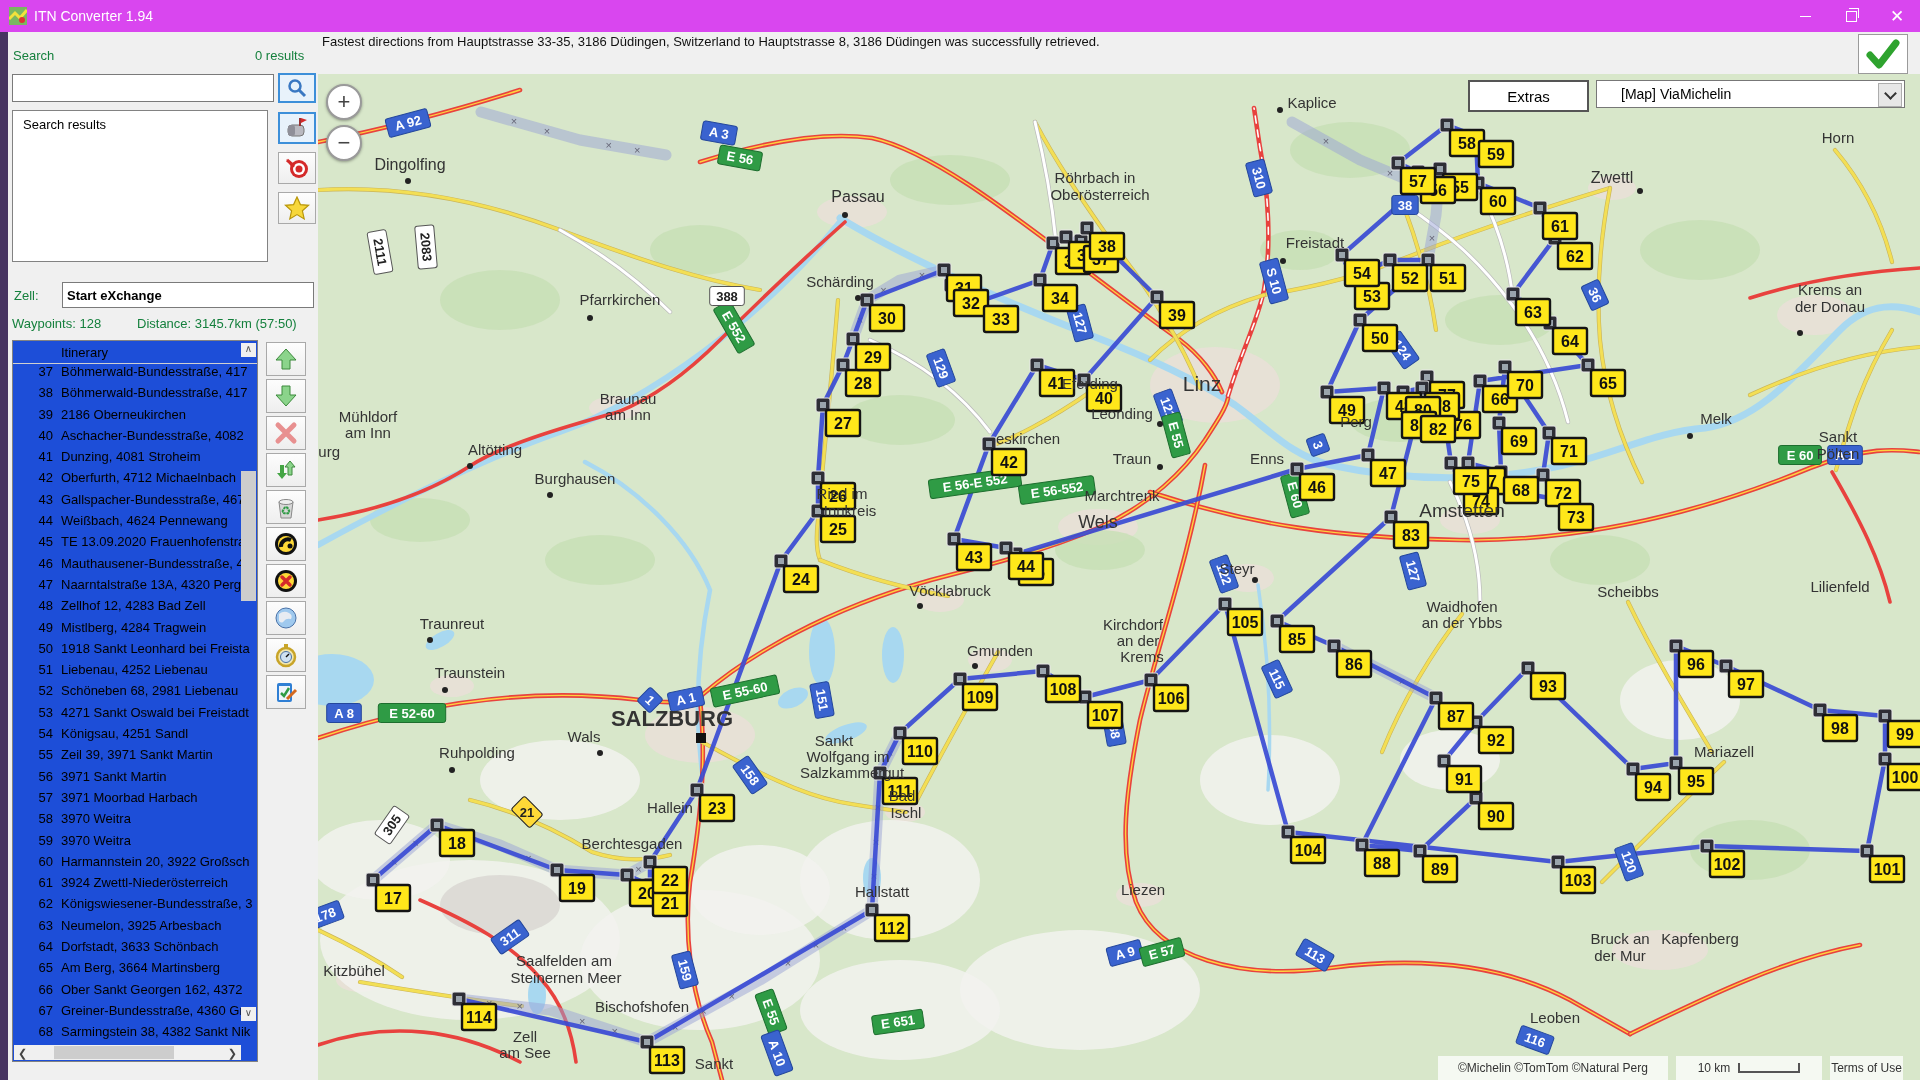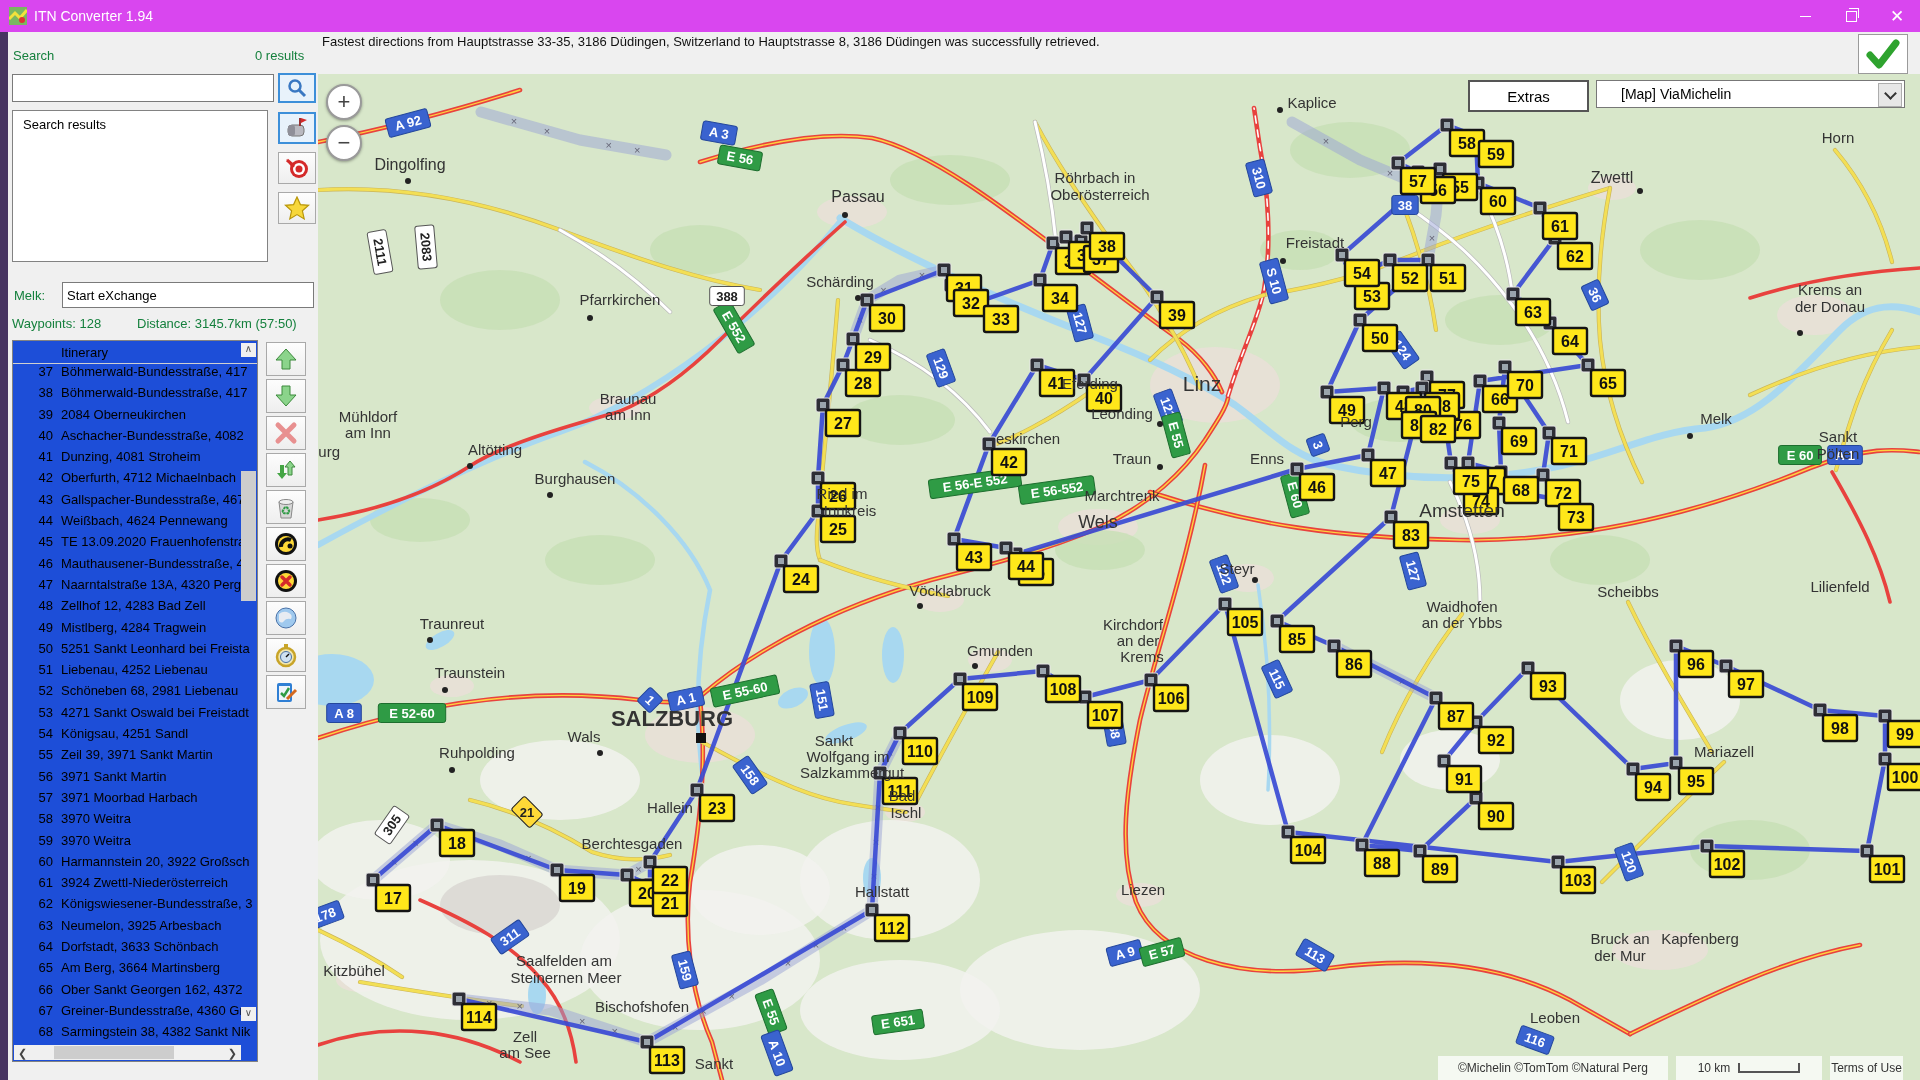--- a/index.html
+++ b/index.html
@@ -12,21 +12,21 @@
   #min-btn{left:1782px;} #max-btn{left:1828px;} #close-btn{left:1874px;font-size:17px;}
   #min-btn .bar{width:11px;height:1px;background:#fff;}
   #max-btn .sq{width:9px;height:9px;border:1px solid #fff;position:relative;background:transparent;}
   #max-btn .sq:before{content:"";position:absolute;left:2px;top:-4px;width:9px;height:9px;border:1px solid #fff;border-left:none;border-bottom:none;}
   #left-edge{left:0;top:32px;width:8px;height:1048px;background:#473461;}
   
   #message{left:322px;top:34px;font-size:13px;color:#111;}
   #check-btn{left:1858px;top:34px;width:48px;height:38px;background:#fff;border:1px solid #9a9a9a;display:flex;align-items:center;justify-content:center;}
   
   .lbl{font-size:13px;color:#15803d;}
-  input.txt{border:1px solid #7a7a7a;background:#fff;font-family:"Liberation Sans",sans-serif;font-size:13px;padding:2px 4px;box-sizing:border-box;}
+  input.txt{border:1px solid #7a7a7a;background:#fff;font-family:"Liberation Sans",sans-serif;font-size:13px;padding:2px 4px;box-sizing:border-box;font-weight:bold;}
   .panelbtn{width:38px;background:linear-gradient(#fdfdfd,#eee);border:1px solid #a9a9a9;display:flex;align-items:center;justify-content:center;box-sizing:border-box;}
   .panelbtn.sel{border:2px solid #3d8fd9;background:#e8f2fb;}
   #search-results-box{left:12px;top:110px;width:256px;height:152px;background:#fff;border:1px solid #828282;font-size:13px;padding:6px 10px;box-sizing:border-box;}
   #itinerary-box{left:12px;top:340px;width:246px;height:722px;background:#1d4ed8;border:1px solid #828282;box-sizing:border-box;overflow:hidden;}
   .itin-header{height:22px;border-bottom:1px solid #d0d0d0;font-size:13px;color:#000;position:relative;}
   .itin-header span{position:absolute;left:48px;top:4px;}
   .itin-row{height:21.3px;font-size:13px;white-space:nowrap;overflow:hidden;display:flex;}
   .itin-row .num{width:40px;text-align:right;padding-right:8px;flex:none;}
   .vsb{position:absolute;right:1px;width:15px;background:#f0f0f0;color:#555;font-size:10px;text-align:center;}
   .hsb{position:absolute;left:1px;bottom:1px;height:15px;width:227px;background:#f0f0f0;}
@@ -106,41 +106,41 @@
     <path d="M1,3 L10,10 L7,12 Z" fill="#d42a2a"></path>
     <line x1="2" y1="4" x2="9" y2="10" stroke="#d42a2a" stroke-width="3"></line>
   </svg>
 </div>
 <div class="abs panelbtn" style="left:278px;top:192px;height:32px">
   <svg width="26" height="24">
     <path d="M13,1 L16.4,8.6 L24.6,9.3 L18.4,14.8 L20.2,22.9 L13,18.6 L5.8,22.9 L7.6,14.8 L1.4,9.3 L9.6,8.6 Z" fill="#f7d73a" stroke="#b8960a" stroke-width="1.2"></path>
   </svg>
 </div>
 
-<div class="abs lbl" style="left:14px;top:288px">Melk:</div>
+<div class="abs lbl" style="left:14px;top:288px">Zell:</div>
 <input class="abs txt" style="left: 62px; top: 282px; width: 252px; height: 26px;" value="Start eXchange">
 <div class="abs lbl" style="left:12px;top:316px">Waypoints: 128</div>
 <div class="abs lbl" style="left:137px;top:316px">Distance: 3145.7km (57:50)</div>
 
 <div class="abs" id="itinerary-box">
   <div class="itin-header">
     <span>Itinerary</span>
   </div>
   <div id="itin-rows">
       <div class="itin-row">
         <span class="num">37</span>
         <span class="txt2">Böhmerwald-Bundesstraße, 417</span>
       </div>
       <div class="itin-row">
         <span class="num">38</span>
         <span class="txt2">Böhmerwald-Bundesstraße, 417</span>
       </div>
       <div class="itin-row">
         <span class="num">39</span>
-        <span class="txt2">2084 Oberneukirchen</span>
+        <span class="txt2">2186 Oberneukirchen</span>
       </div>
       <div class="itin-row">
         <span class="num">40</span>
         <span class="txt2">Aschacher-Bundesstraße, 4082</span>
       </div>
       <div class="itin-row">
         <span class="num">41</span>
         <span class="txt2">Dunzing, 4081 Stroheim</span>
       </div>
       <div class="itin-row">
@@ -170,21 +170,21 @@
       <div class="itin-row">
         <span class="num">48</span>
         <span class="txt2">Zellhof 12, 4283 Bad Zell</span>
       </div>
       <div class="itin-row">
         <span class="num">49</span>
         <span class="txt2">Mistlberg, 4284 Tragwein</span>
       </div>
       <div class="itin-row">
         <span class="num">50</span>
-        <span class="txt2">5251 Sankt Leonhard bei Freista</span>
+        <span class="txt2">1918 Sankt Leonhard bei Freista</span>
       </div>
       <div class="itin-row">
         <span class="num">51</span>
         <span class="txt2">Liebenau, 4252 Liebenau</span>
       </div>
       <div class="itin-row">
         <span class="num">52</span>
         <span class="txt2">Schöneben 68, 2981 Liebenau</span>
       </div>
       <div class="itin-row">

